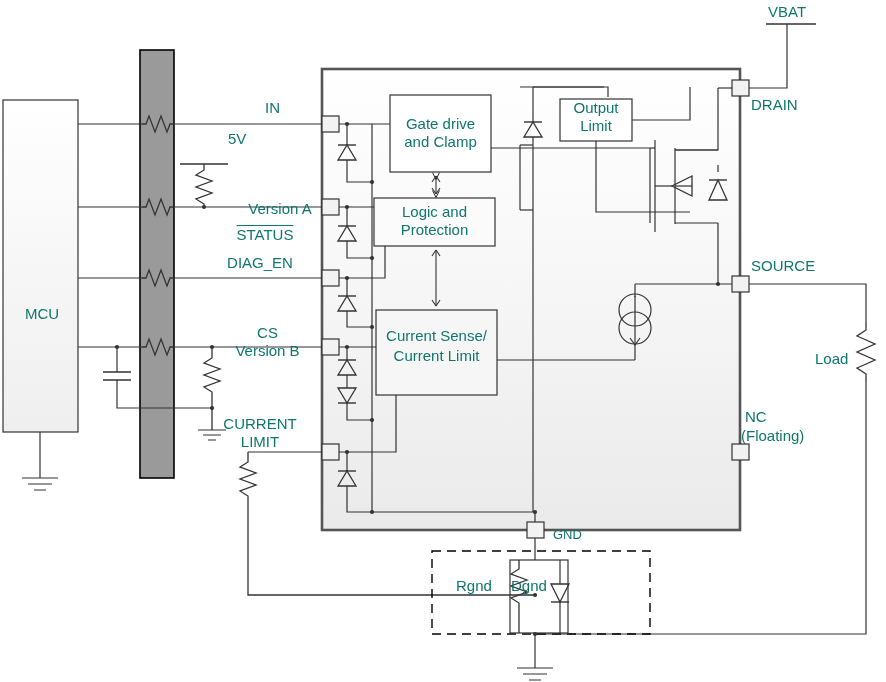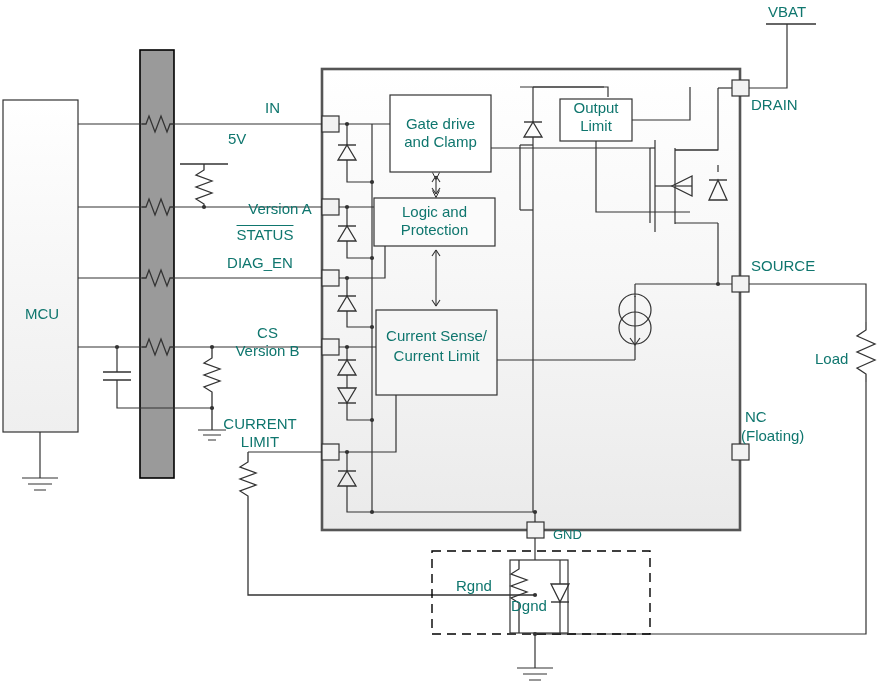--- a/index.html
+++ b/index.html
@@ -386,15 +386,15 @@
   <div class="lbl ctr" style="left:374px;top:204px;width:121px;">Logic and</div>
   <div class="lbl ctr" style="left:374px;top:222px;width:121px;">Protection</div>
 
   <div class="lbl ctr" style="left:374px;top:328px;width:125px;">Current Sense/</div>
   <div class="lbl ctr" style="left:374px;top:348px;width:125px;">Current Limit</div>
 
   <div class="lbl ctr" style="left:560px;top:100px;width:72px;">Output</div>
   <div class="lbl ctr" style="left:560px;top:118px;width:72px;">Limit</div>
 
   <div class="lbl" style="left:456px;top:578px;">Rgnd</div>
-  <div class="lbl" style="left:511px;top:578px;margin-top:20px;">Dgnd</div>
+  <div class="lbl" style="left:511px;top:578px;">Dgnd</div>
 
 </div>
 
 </body></html>

